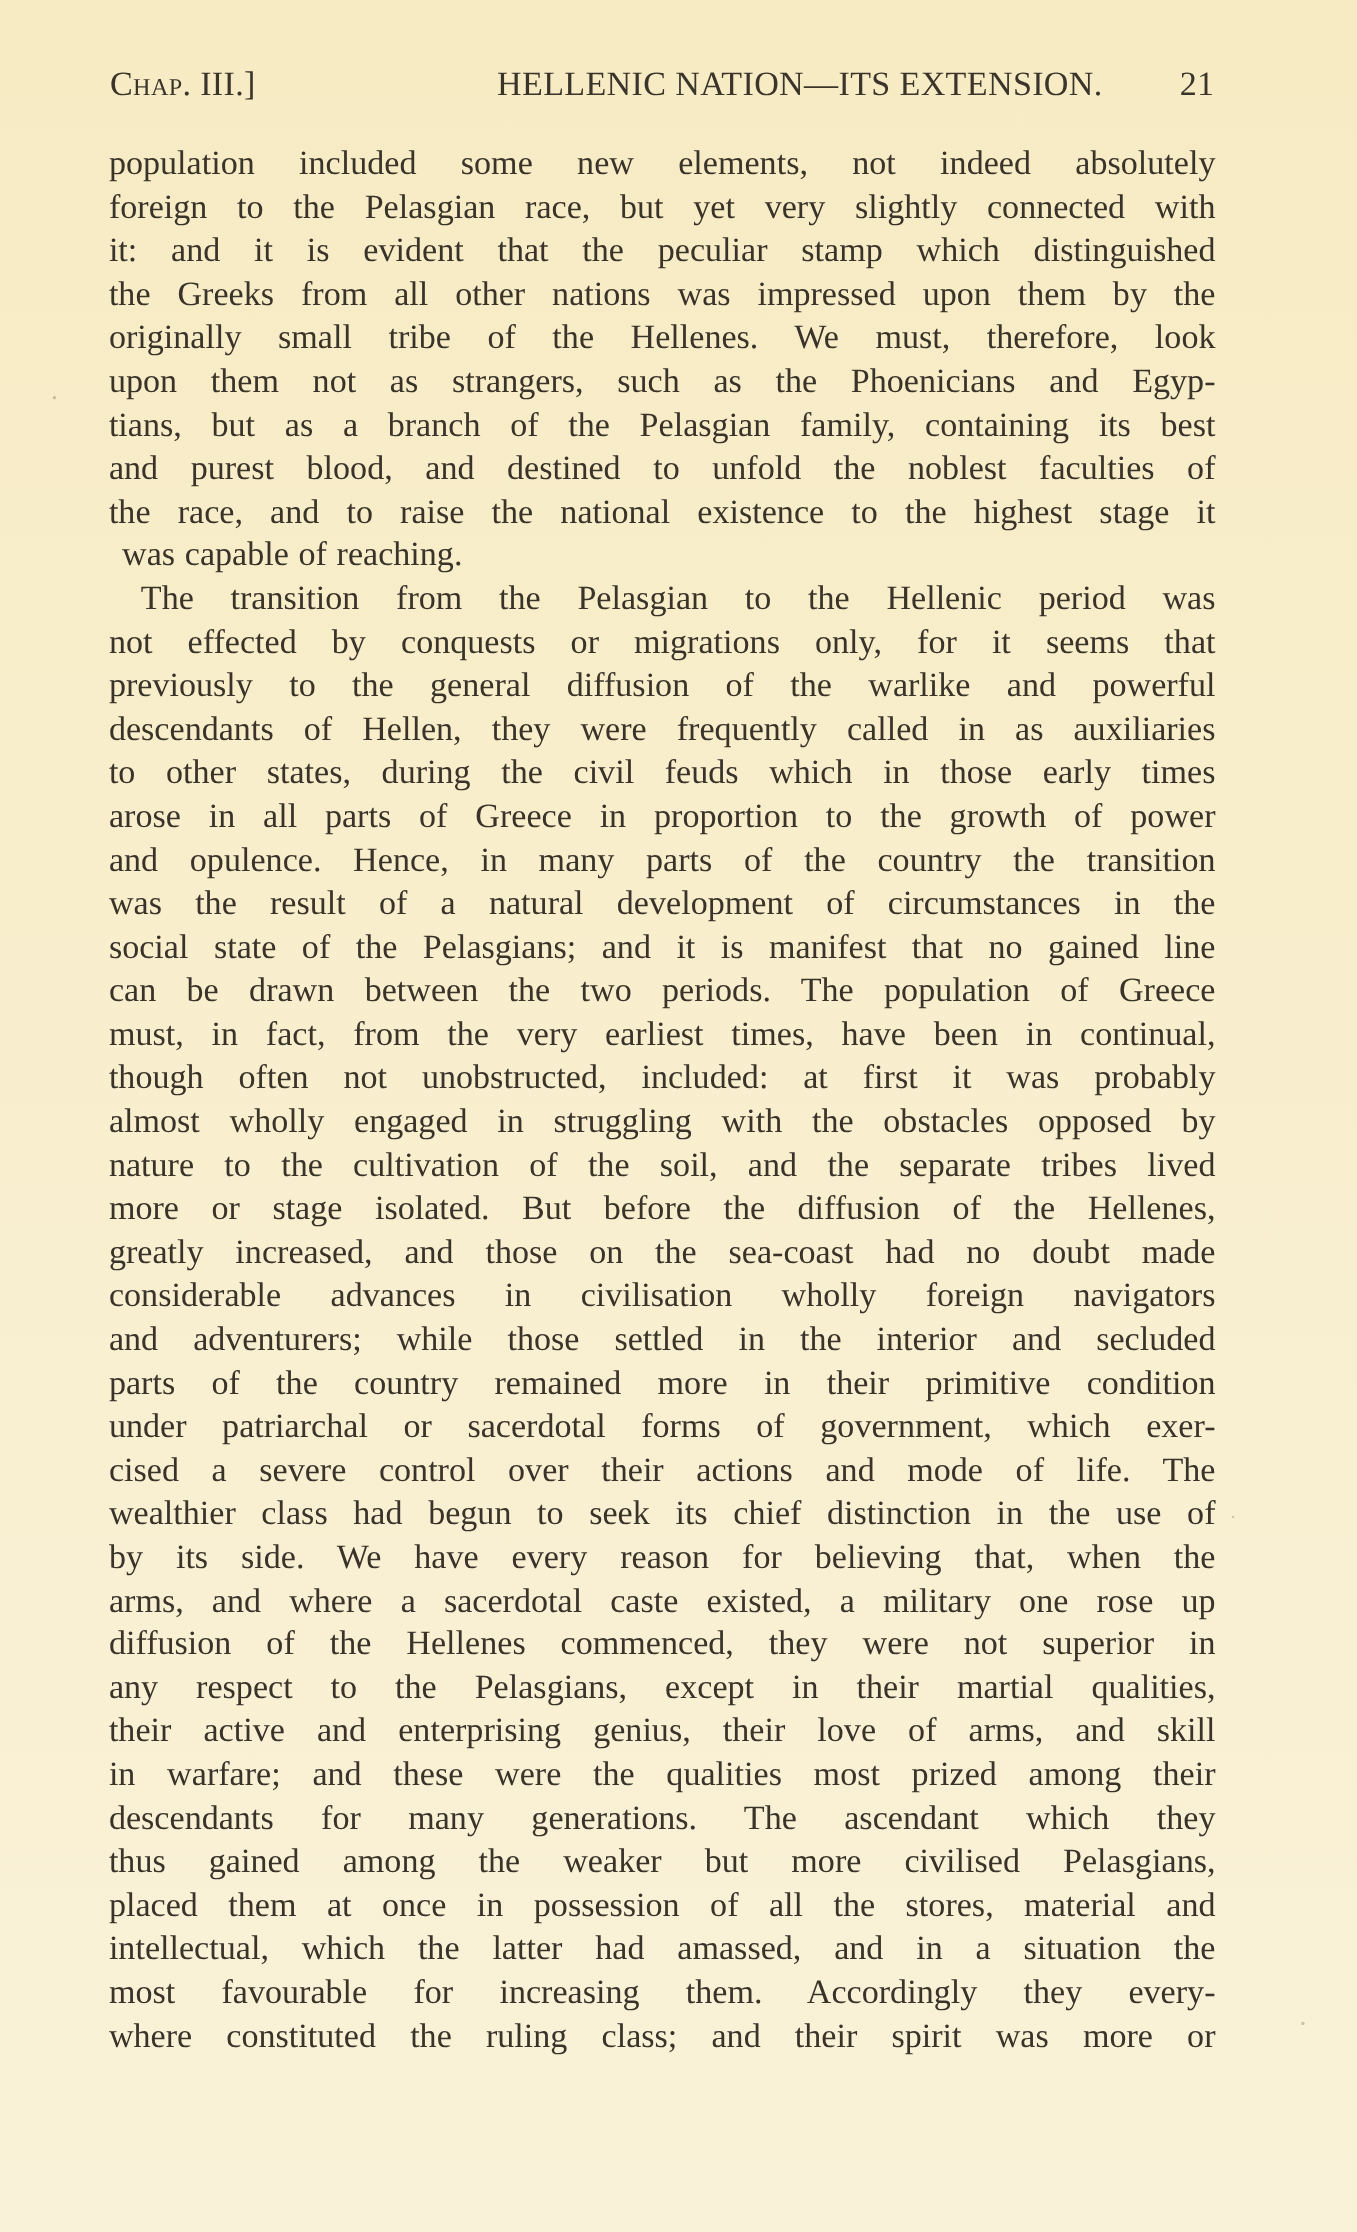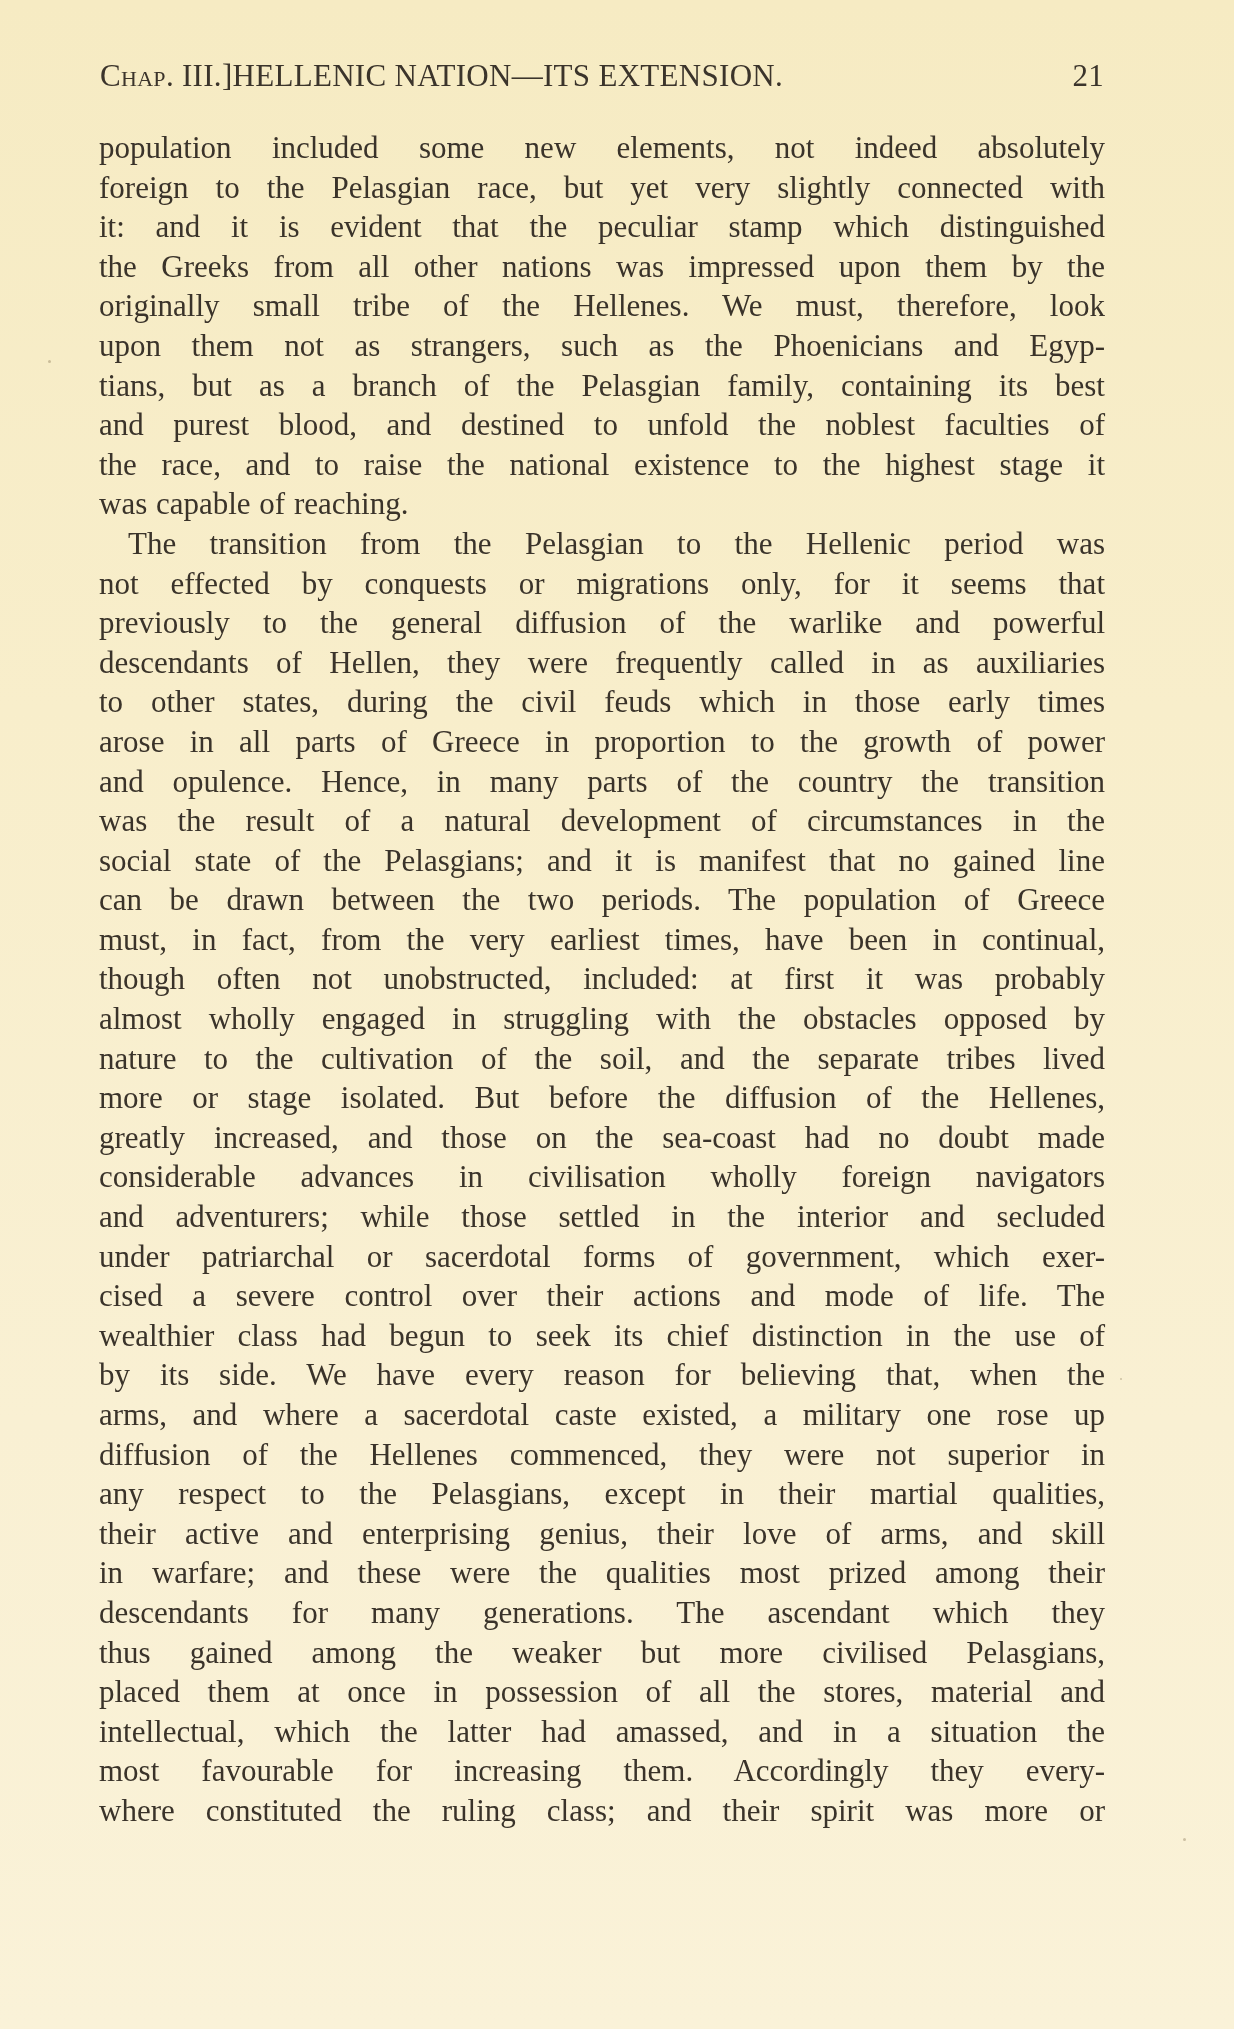--- a/index.html
+++ b/index.html
@@ -33,21 +33,21 @@
       font-size: 31px;
       letter-spacing: 0.3px;
       color: #3b342b;
     }
     .running-head .chap {
       font-variant: small-caps;
       white-space: pre;
     }
     .running-head .title {
       flex: 1;
-      text-align: left;
+      text-align: right;
       padding-left: 0px;
       padding-right: 70px;
       white-space: pre;
     }
     .running-head .folio {
       white-space: pre;
     }
     .body-text {
       position: absolute;
       left: 99px;
@@ -59,20 +59,21 @@
       height: 39.6px;
       line-height: 39.6px;
       font-size: 31px;
       white-space: nowrap;
       text-align: justify;
       text-align-last: justify;
       word-spacing: 1px;
     }
     .line.last {
       text-align-last: left;
+      margin-left: 12px;
     }
     .line.indent {
       padding-left: 29px;
     }
     .speck {
       position: absolute;
       width: 3px; height: 3px;
       border-radius: 50%;
       background: rgba(120,100,70,0.35);
     }
@@ -113,20 +114,21 @@
         <span class="line">social state of the Pelasgians; and it is manifest that no gained line</span>
         <span class="line">can be drawn between the two periods. The population of Greece</span>
         <span class="line">must, in fact, from the very earliest times, have been in continual,</span>
         <span class="line">though often not unobstructed, included: at first it was probably</span>
         <span class="line">almost wholly engaged in struggling with the obstacles opposed by</span>
         <span class="line">nature to the cultivation of the soil, and the separate tribes lived</span>
         <span class="line">more or stage isolated. But before the diffusion of the Hellenes,</span>
         <span class="line">greatly increased, and those on the sea-coast had no doubt made</span>
         <span class="line">considerable advances in civilisation wholly foreign navigators</span>
         <span class="line">and adventurers; while those settled in the interior and secluded</span>
+        <span class="line">parts of the country remained more in their primitive condition</span>
         <span class="line">under patriarchal or sacerdotal forms of government, which exer-</span>
         <span class="line">cised a severe control over their actions and mode of life. The</span>
         <span class="line">wealthier class had begun to seek its chief distinction in the use of</span>
         <span class="line">by its side. We have every reason for believing that, when the</span>
         <span class="line">arms, and where a sacerdotal caste existed, a military one rose up</span>
         <span class="line">diffusion of the Hellenes commenced, they were not superior in</span>
         <span class="line">any respect to the Pelasgians, except in their martial qualities,</span>
         <span class="line">their active and enterprising genius, their love of arms, and skill</span>
         <span class="line">in warfare; and these were the qualities most prized among their</span>
         <span class="line">descendants for many generations. The ascendant which they</span>

